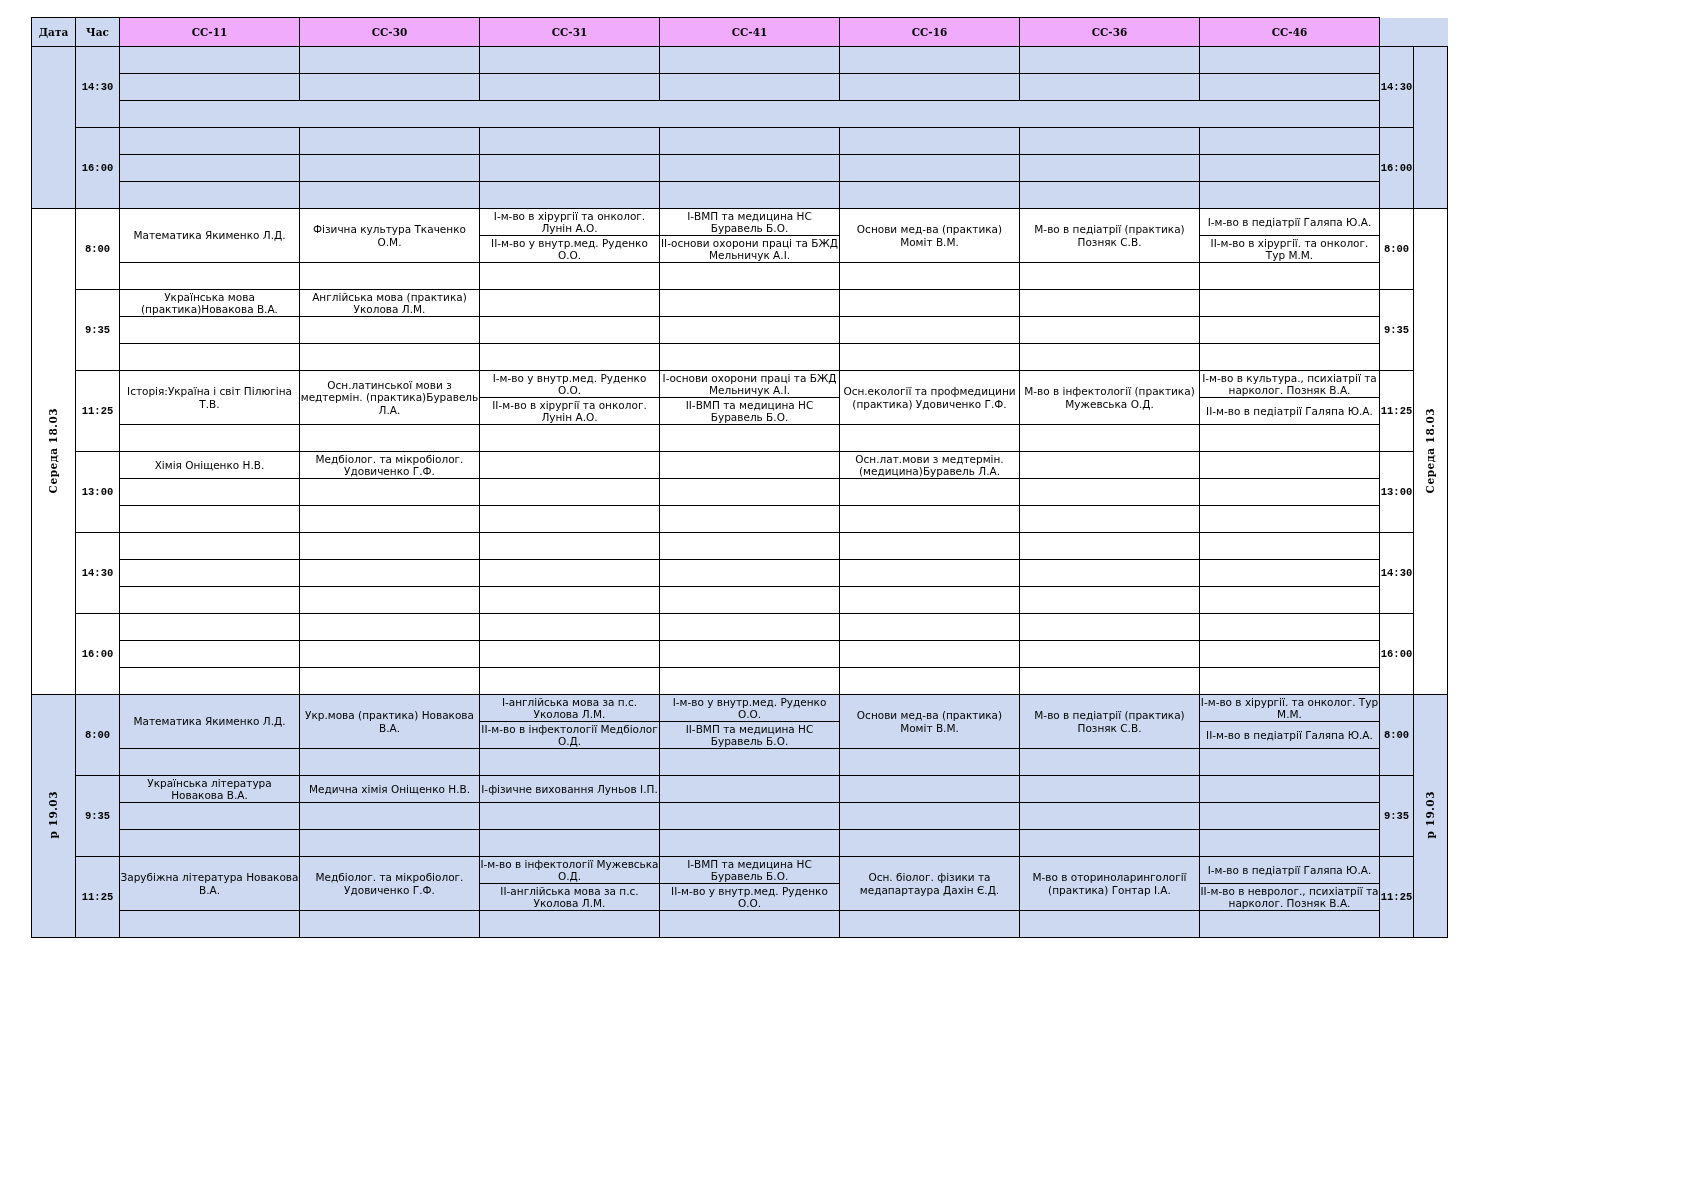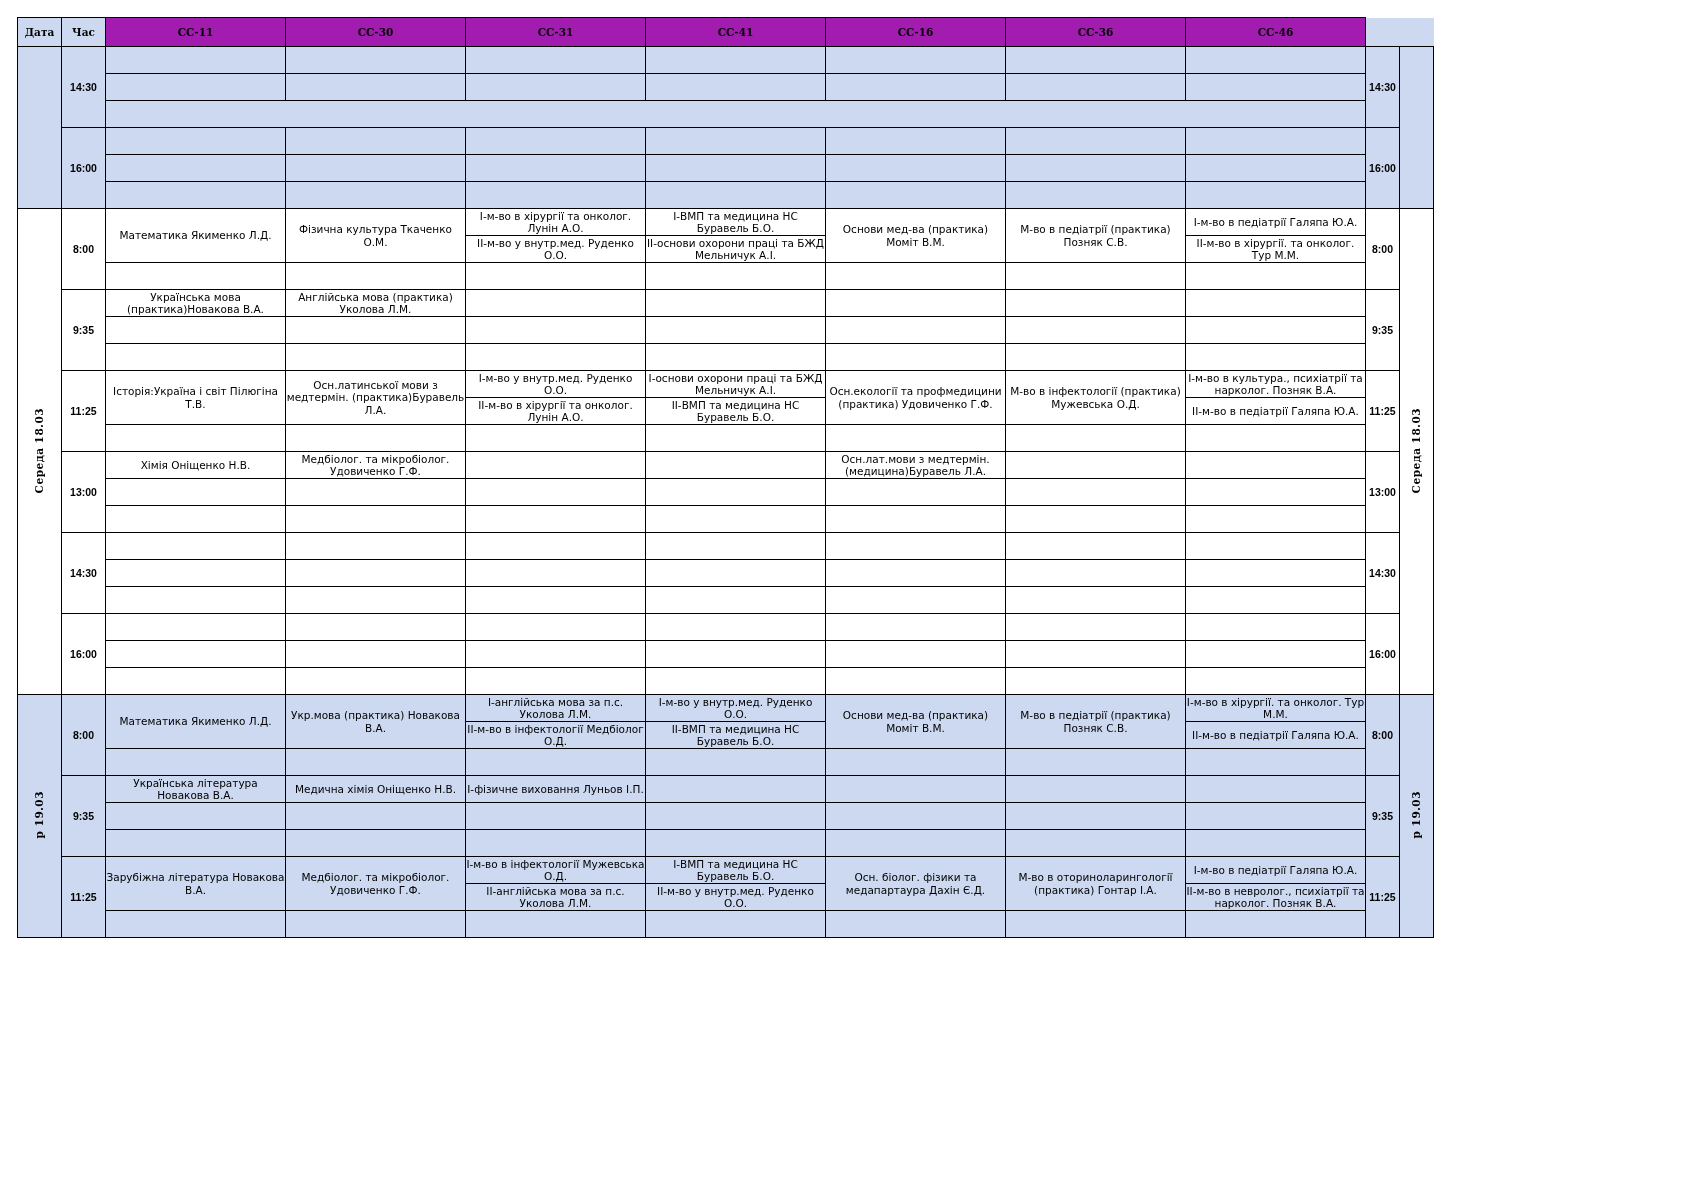--- a/index.html
+++ b/index.html
@@ -15,21 +15,21 @@
   }
   #sheet {
     position: relative;
     width: 1685px;
     height: 1191px;
     box-sizing: border-box;
   }
   table.grid {
     border-collapse: collapse;
     table-layout: fixed;
-    margin-left: 17px;
+    margin-left: 31px;
     margin-top: 17px;
   }
   table.grid td, table.grid th {
     border: 1px solid #000000;
     padding: 0;
     vertical-align: middle;
     font-size: 10.5px;
     line-height: 1.18;
     text-align: center;
     overflow: hidden;
@@ -39,37 +39,37 @@
   col.c-hour  { width: 44px; }
   col.c-grp   { width: 180px; }
   col.c-hour2 { width: 34px; }
   col.c-date2 { width: 34px; }
 
   thead th {
     font-family: "DejaVu Serif", serif;
     font-weight: bold;
     font-size: 12px;
     height: 28px;
-    background: #a21caf;
+    background: #f0abfc;
   }
   thead th.blank {
     background: #ccd9f0;
     border: none;
   }
   thead th.corner-left {
     background: #ccd9f0;
   }
   td.shade {
     background: #ccd9f0;
   }
   td.white {
     background: #ffffff;
   }
   td.hourcell {
-    font-family: Liberation Sans, sans-serif;
+    font-family: Liberation Mono, monospace;
     font-weight: bold;
     font-size: 11px;
   }
   td.datecell {
     font-family: "DejaVu Serif", serif;
     font-weight: bold;
     font-size: 15px;
     letter-spacing: 0.5px;
   }
   td.datecell .vert {

